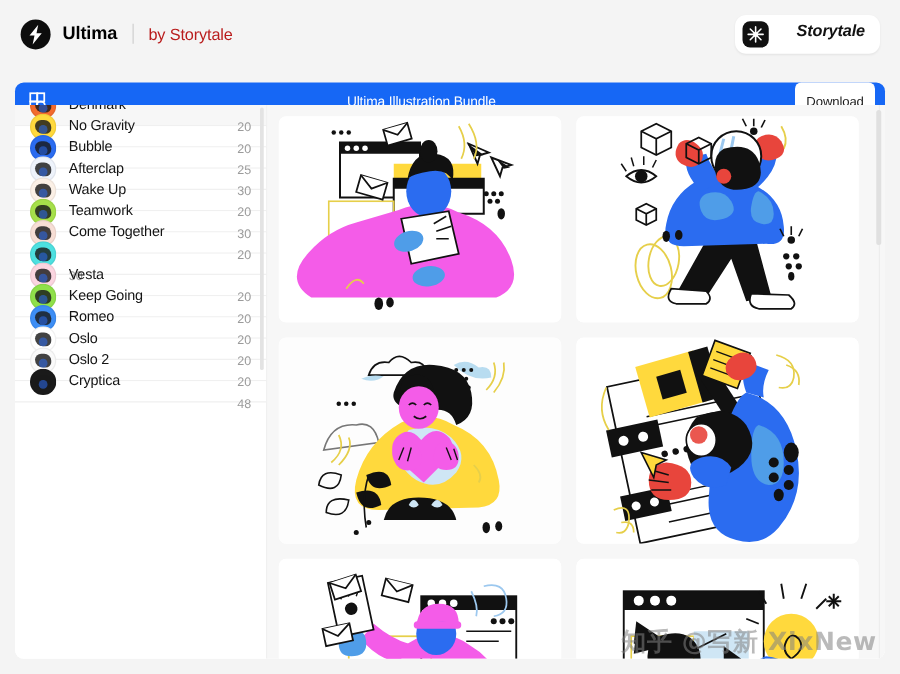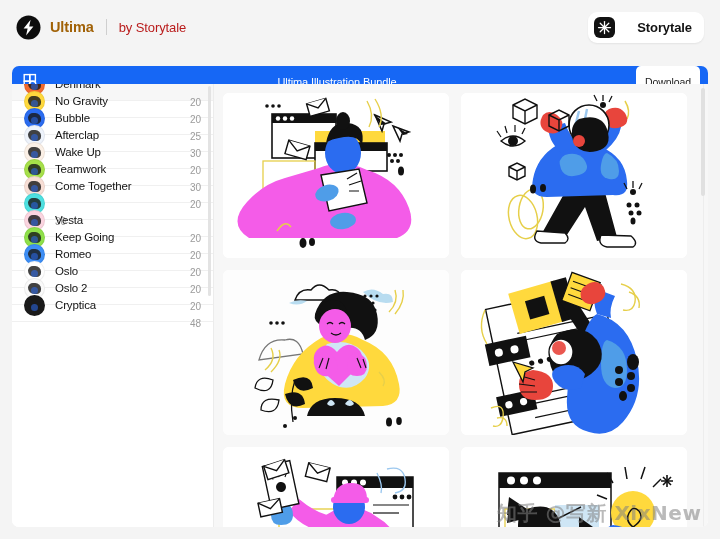--- a/index.html
+++ b/index.html
@@ -38,46 +38,46 @@
   }
 
   .brand-logo {
     width: 25px; height: 25px;
     flex: 0 0 25px;
   }
 
   .brand-name {
     font-size: 14.5px;
     font-weight: bold;
-    color: #a16207;
+    color: #000000;
     letter-spacing: -0.1px;
   }
 
   .brand-divider {
     width: 1px;
     height: 16px;
     background: #cfcfcf;
     margin: 0 3px;
   }
 
   .brand-by {
     font-size: 13px;
     color: #b91c1c;
     letter-spacing: -0.1px;
   }
 
   .storytale-btn {
     display: flex;
-    align-items: center;
     gap: 22px;
     background: #ffffff;
     border-radius: 9px;
     padding: 5px 12px 5px 6px;
     box-shadow: 0 1px 2px rgba(0,0,0,0.07);
     cursor: pointer;
+    font-style: italic;
   }
 
   .storytale-icon {
     width: 21px; height: 21px;
     background: #111111;
     border-radius: 6px;
     display: flex;
     align-items: center;
     justify-content: center;
     flex: 0 0 21px;

